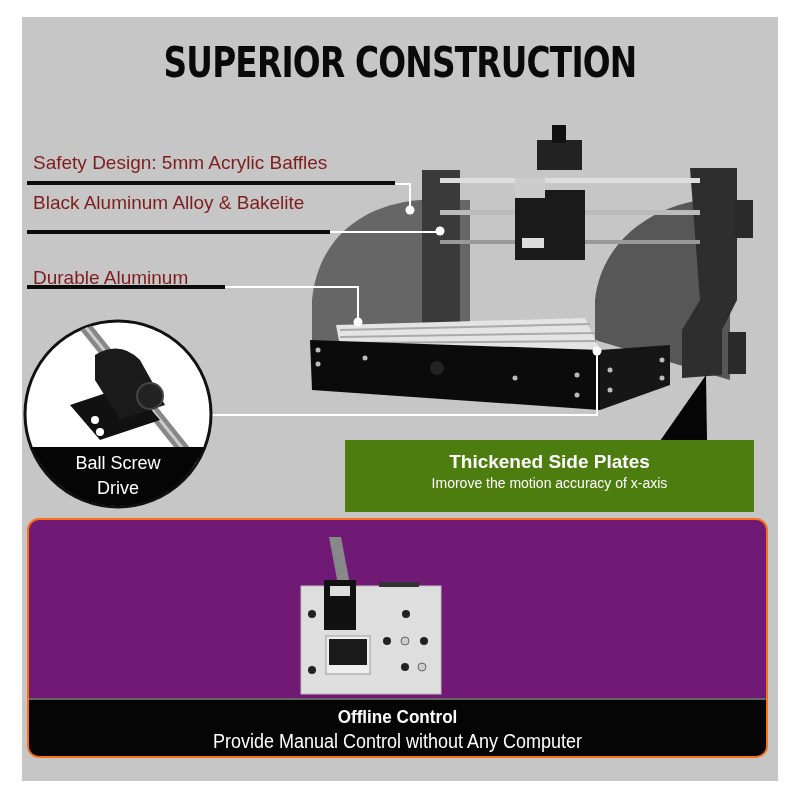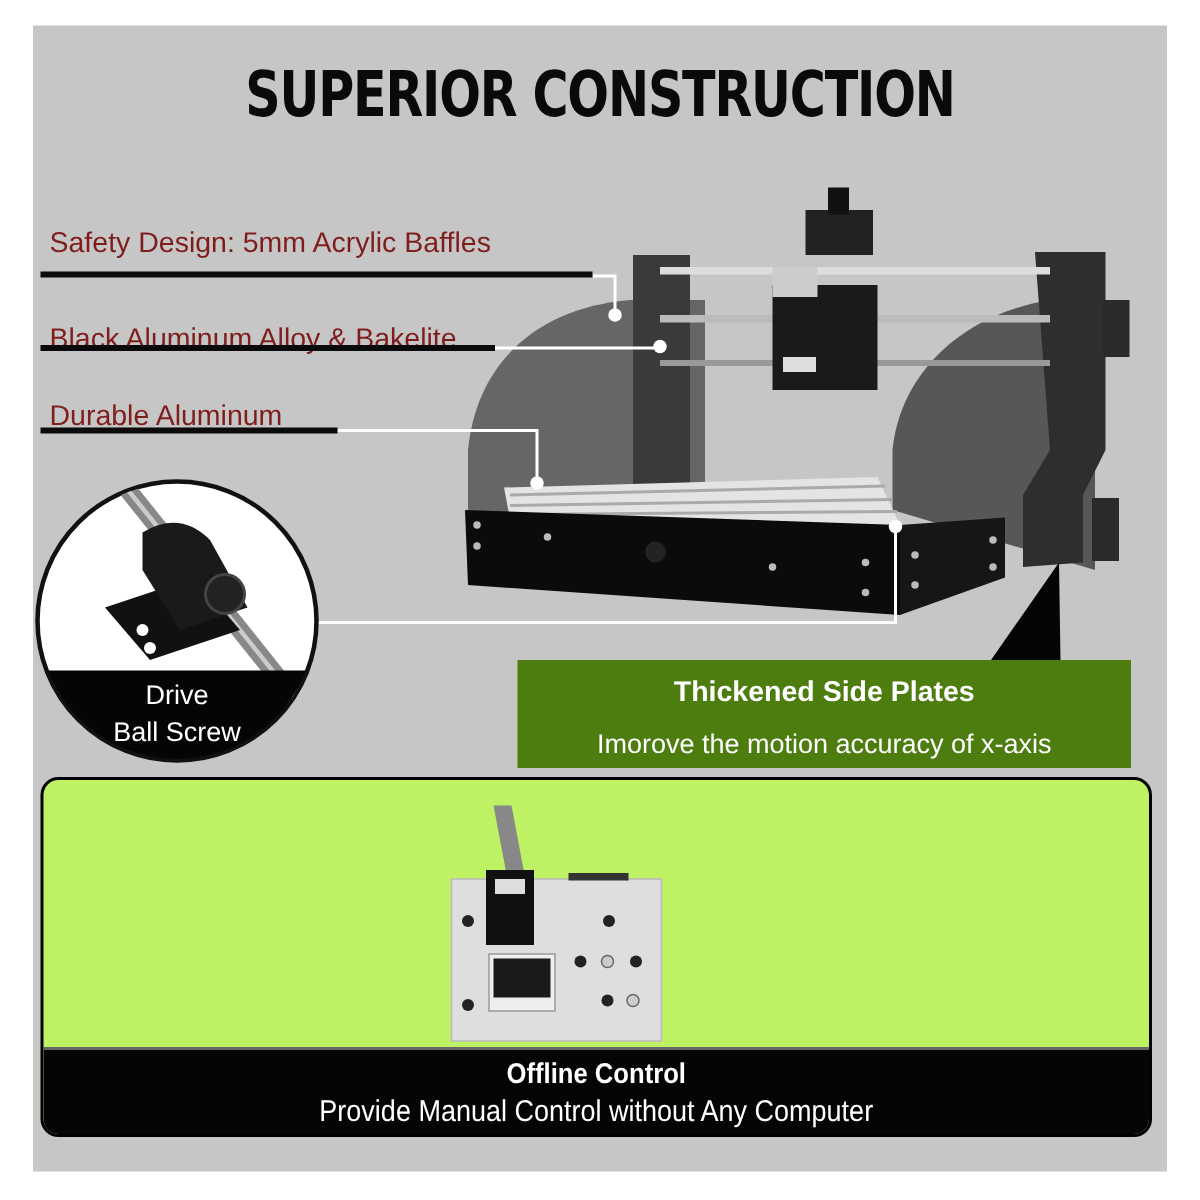--- a/index.html
+++ b/index.html
@@ -5,22 +5,22 @@
   html, body { margin:0; padding:0; }
   body { width:800px; height:800px; background:#ffffff; position:relative; overflow:hidden; font-family:"Liberation Sans", sans-serif; }
   .panel { position:absolute; left:22px; top:17px; width:756px; height:764px; background:#c6c6c6; }
   .title { position:absolute; left:0; top:38px; width:800px; text-align:center; font-family:"DejaVu Sans", sans-serif; font-weight:bold; font-size:42px; letter-spacing:-1px; color:#0a0a0a; transform:scaleX(0.78); transform-origin:center; }
   .feature-label { position:absolute; left:33px; font-size:19px; color:#7f1d1d; white-space:nowrap; }
   .underline { position:absolute; left:27px; height:4px; background:#0b0b0b; }
   svg.layer { position:absolute; left:0; top:0; width:800px; height:800px; }
   .inset-text { position:absolute; left:24px; width:188px; text-align:center; color:#fff; font-size:18px; line-height:25px; }
   .callout-box { position:absolute; left:345px; top:440px; width:409px; height:72px; background:#4d7c0f; color:#fff; text-align:center; }
   .callout-title { font-weight:bold; font-size:19px; margin-top:11px; }
-  .callout-sub { font-size:18px; margin-top:13px; }
-  .card { position:absolute; left:27px; top:518px; width:741px; height:240px; background:#bef264; border-radius:12px; border:2px solid #000000; box-sizing:border-box; overflow:hidden; }
+  .callout-sub { font-size:14px; margin-top:2px; }
+  .card { position:absolute; left:27px; top:518px; width:741px; height:240px; background:#701a75; border-radius:12px; border:2px solid #f97316; box-sizing:border-box; overflow:hidden; }
   .card-band { position:absolute; left:0; bottom:0; width:100%; height:56px; background:#050505; border-top:2px solid #666; text-align:center; color:#fff; }
   .card-title { font-weight:bold; font-size:19px; margin-top:6px; transform:scaleX(0.9); }
   .card-sub { font-size:20px; margin-top:2px; transform:scaleX(0.9); }
 </style>
 </head>
 <body>
 
 <div class="panel"></div>
 
 <div class="title">SUPERIOR CONSTRUCTION</div>
@@ -75,21 +75,21 @@
   <circle cx="358" cy="322" r="4.5" fill="#fff"></circle>
   <polyline points="212,415 597,415 597,351" fill="none" stroke="#fff" stroke-width="2"></polyline>
   <circle cx="597" cy="351" r="4.5" fill="#fff"></circle>
 
   <polygon points="660,441 707,441 706,375" fill="#050505"></polygon>
 </svg>
 
 <div class="feature-label" style="top:152px;">Safety Design: 5mm Acrylic Baffles</div>
 <div class="underline" style="top:181px; width:368px;"></div>
 
-<div class="feature-label" style="top:216px;">Black Aluminum Alloy &amp; Bakelite</div>
+<div class="feature-label" style="top:192px;">Black Aluminum Alloy &amp; Bakelite</div>
 <div class="underline" style="top:230px; width:303px;"></div>
 
 <div class="feature-label" style="top:255px;margin-top:12px;">Durable Aluminum</div>
 <div class="underline" style="top:285px; width:198px;"></div>
 
 <svg class="layer" viewBox="0 0 800 800">
   <defs>
     <clipPath id="circClip">
         <circle cx="118" cy="414" r="92"></circle>
       </clipPath>
@@ -103,22 +103,22 @@
     <path d="M70,405 L130,385 L160,420 L100,440 Z" fill="#111"></path>
     <path d="M95,355 Q120,340 140,360 L165,405 L120,420 L95,380 Z" fill="#1a1a1a"></path>
     <circle cx="150" cy="396" r="13" fill="#222" stroke="#444" stroke-width="2"></circle>
     <circle cx="95" cy="420" r="4" fill="#fff"></circle>
     <circle cx="100" cy="432" r="4" fill="#fff"></circle>
 
     <rect x="20" y="447" width="200" height="70" fill="#050505"></rect>
   </g>
 </svg>
 <div class="inset-text" style="top:451px;">
+  <div>Ball Screw</div>
   <div>Drive</div>
-  <div>Ball Screw</div>
 </div>
 
 <div class="callout-box">
   <div class="callout-title">Thickened Side Plates</div>
   <div class="callout-sub">Imorove the motion accuracy of x-axis</div>
 </div>
 
 <div class="card">
   <svg style="position:absolute;left:0;top:0;" width="741" height="185">
 

